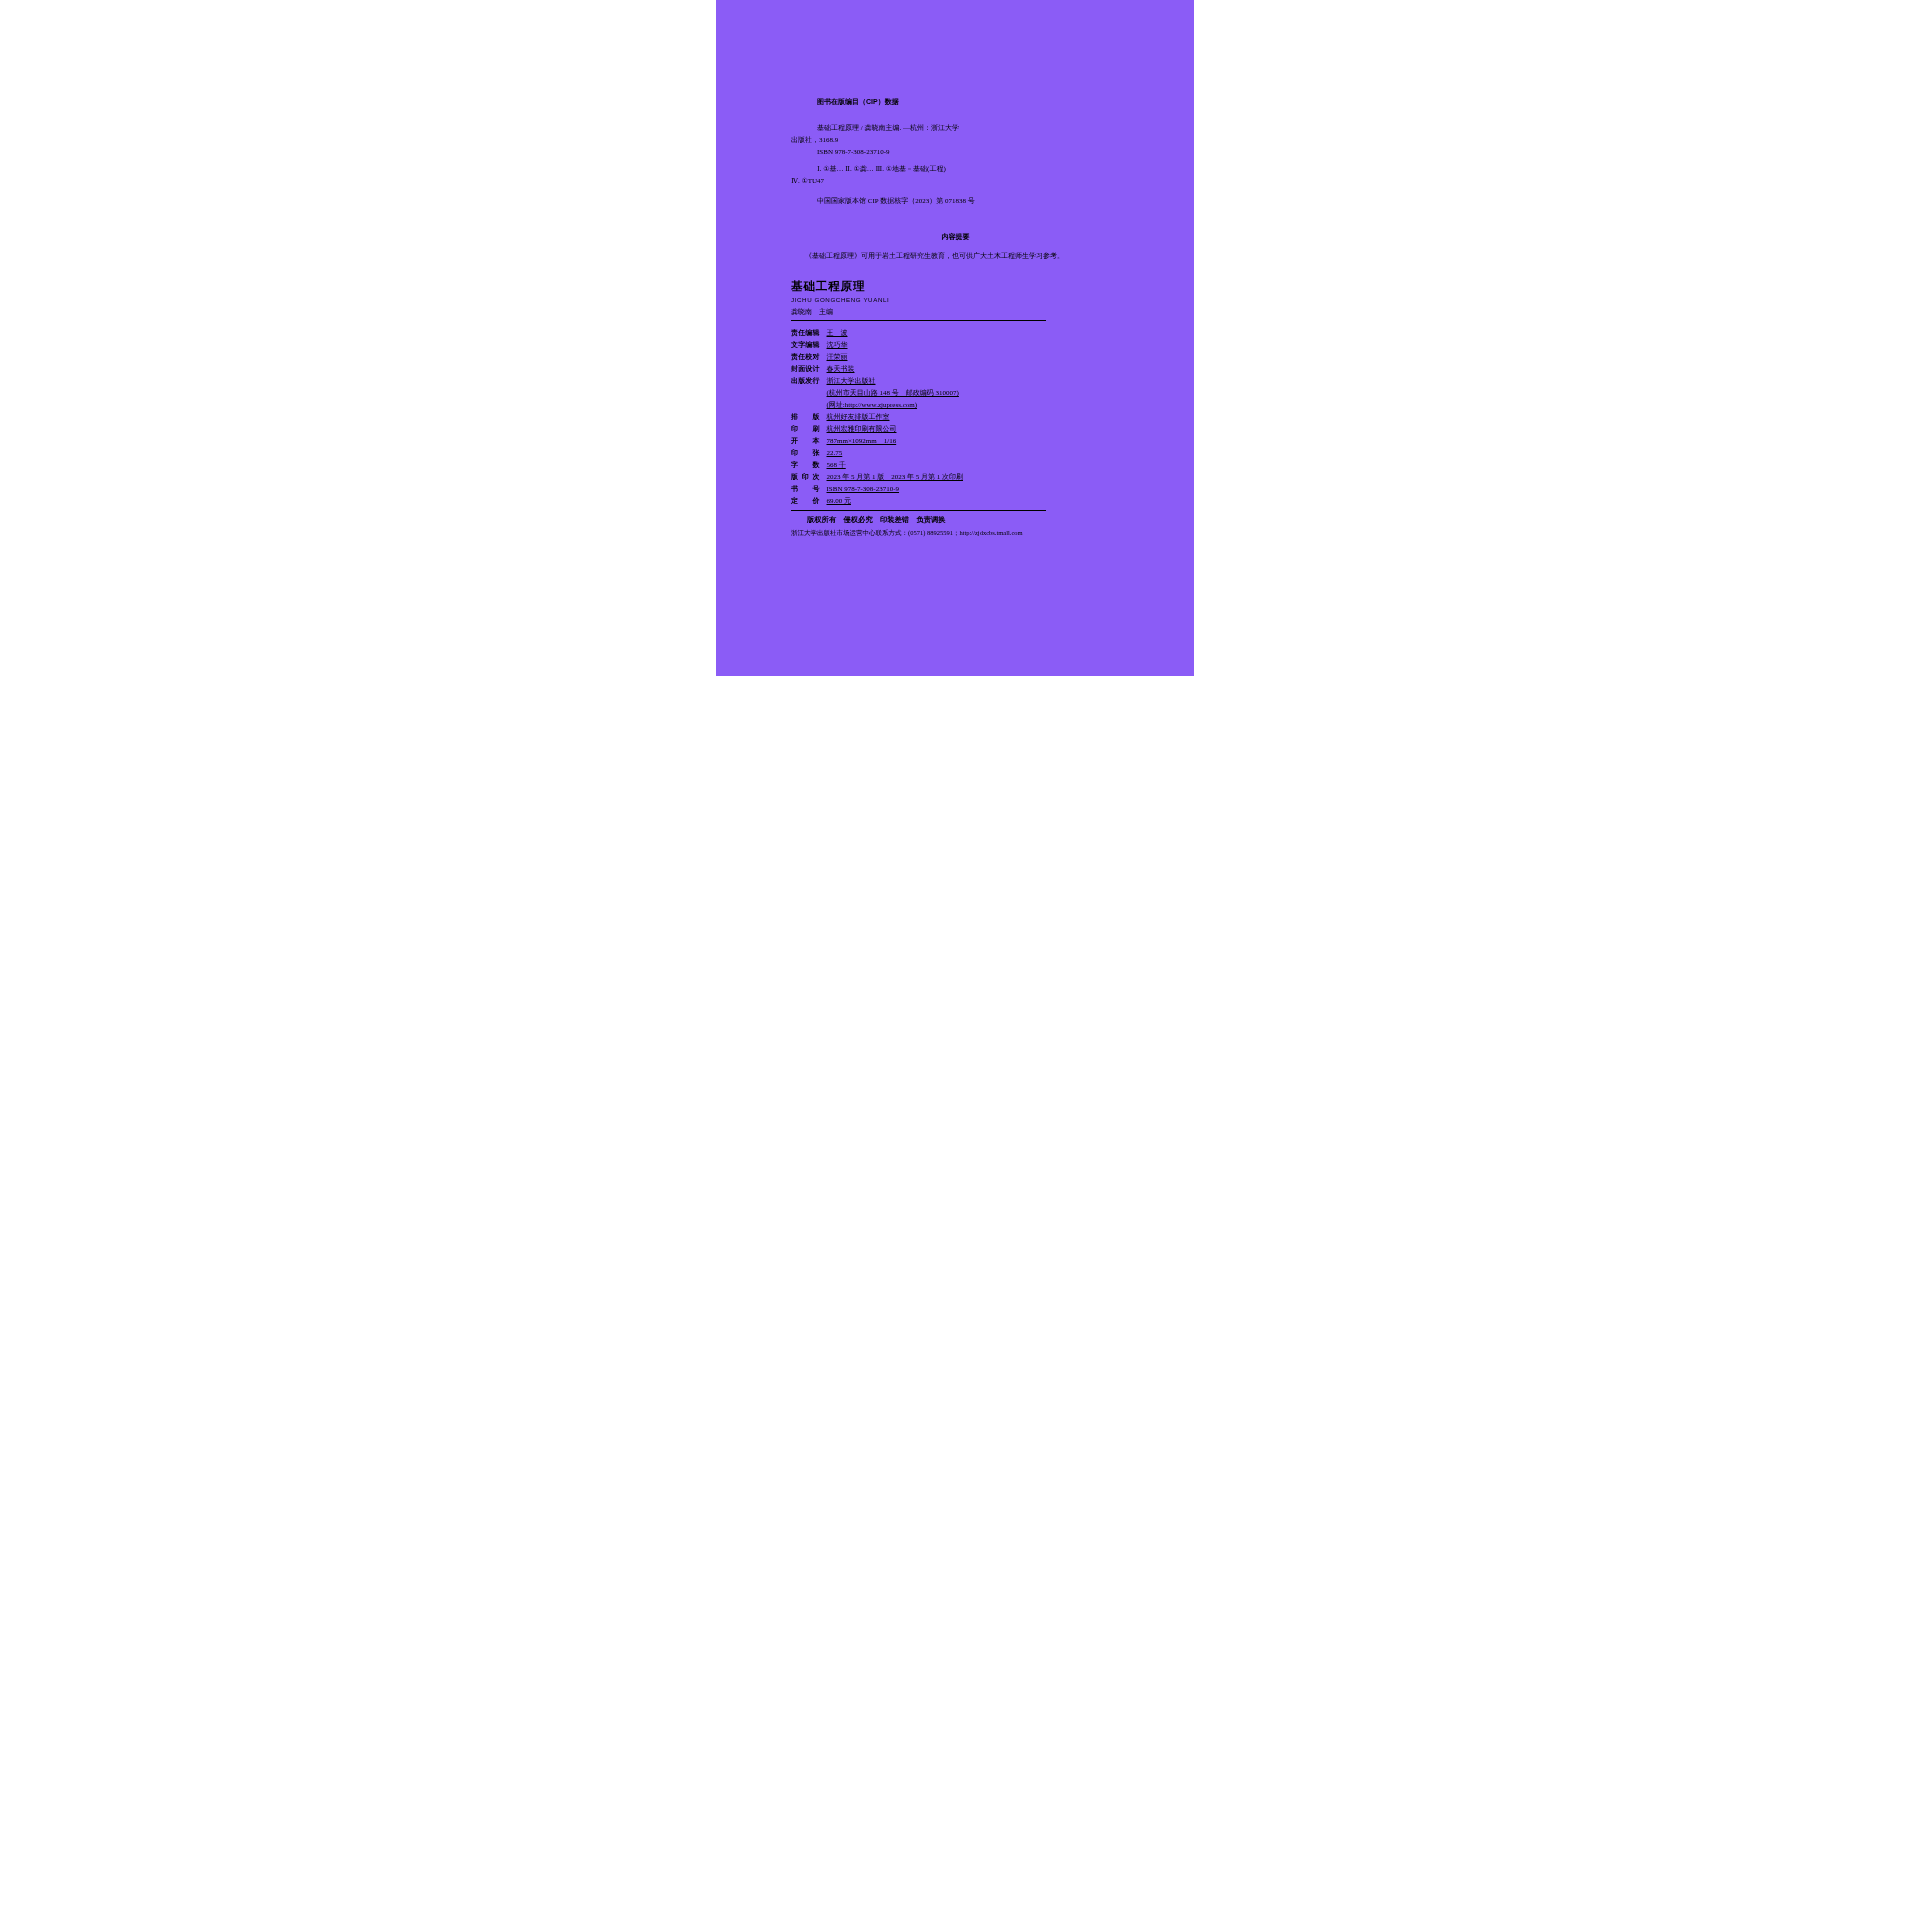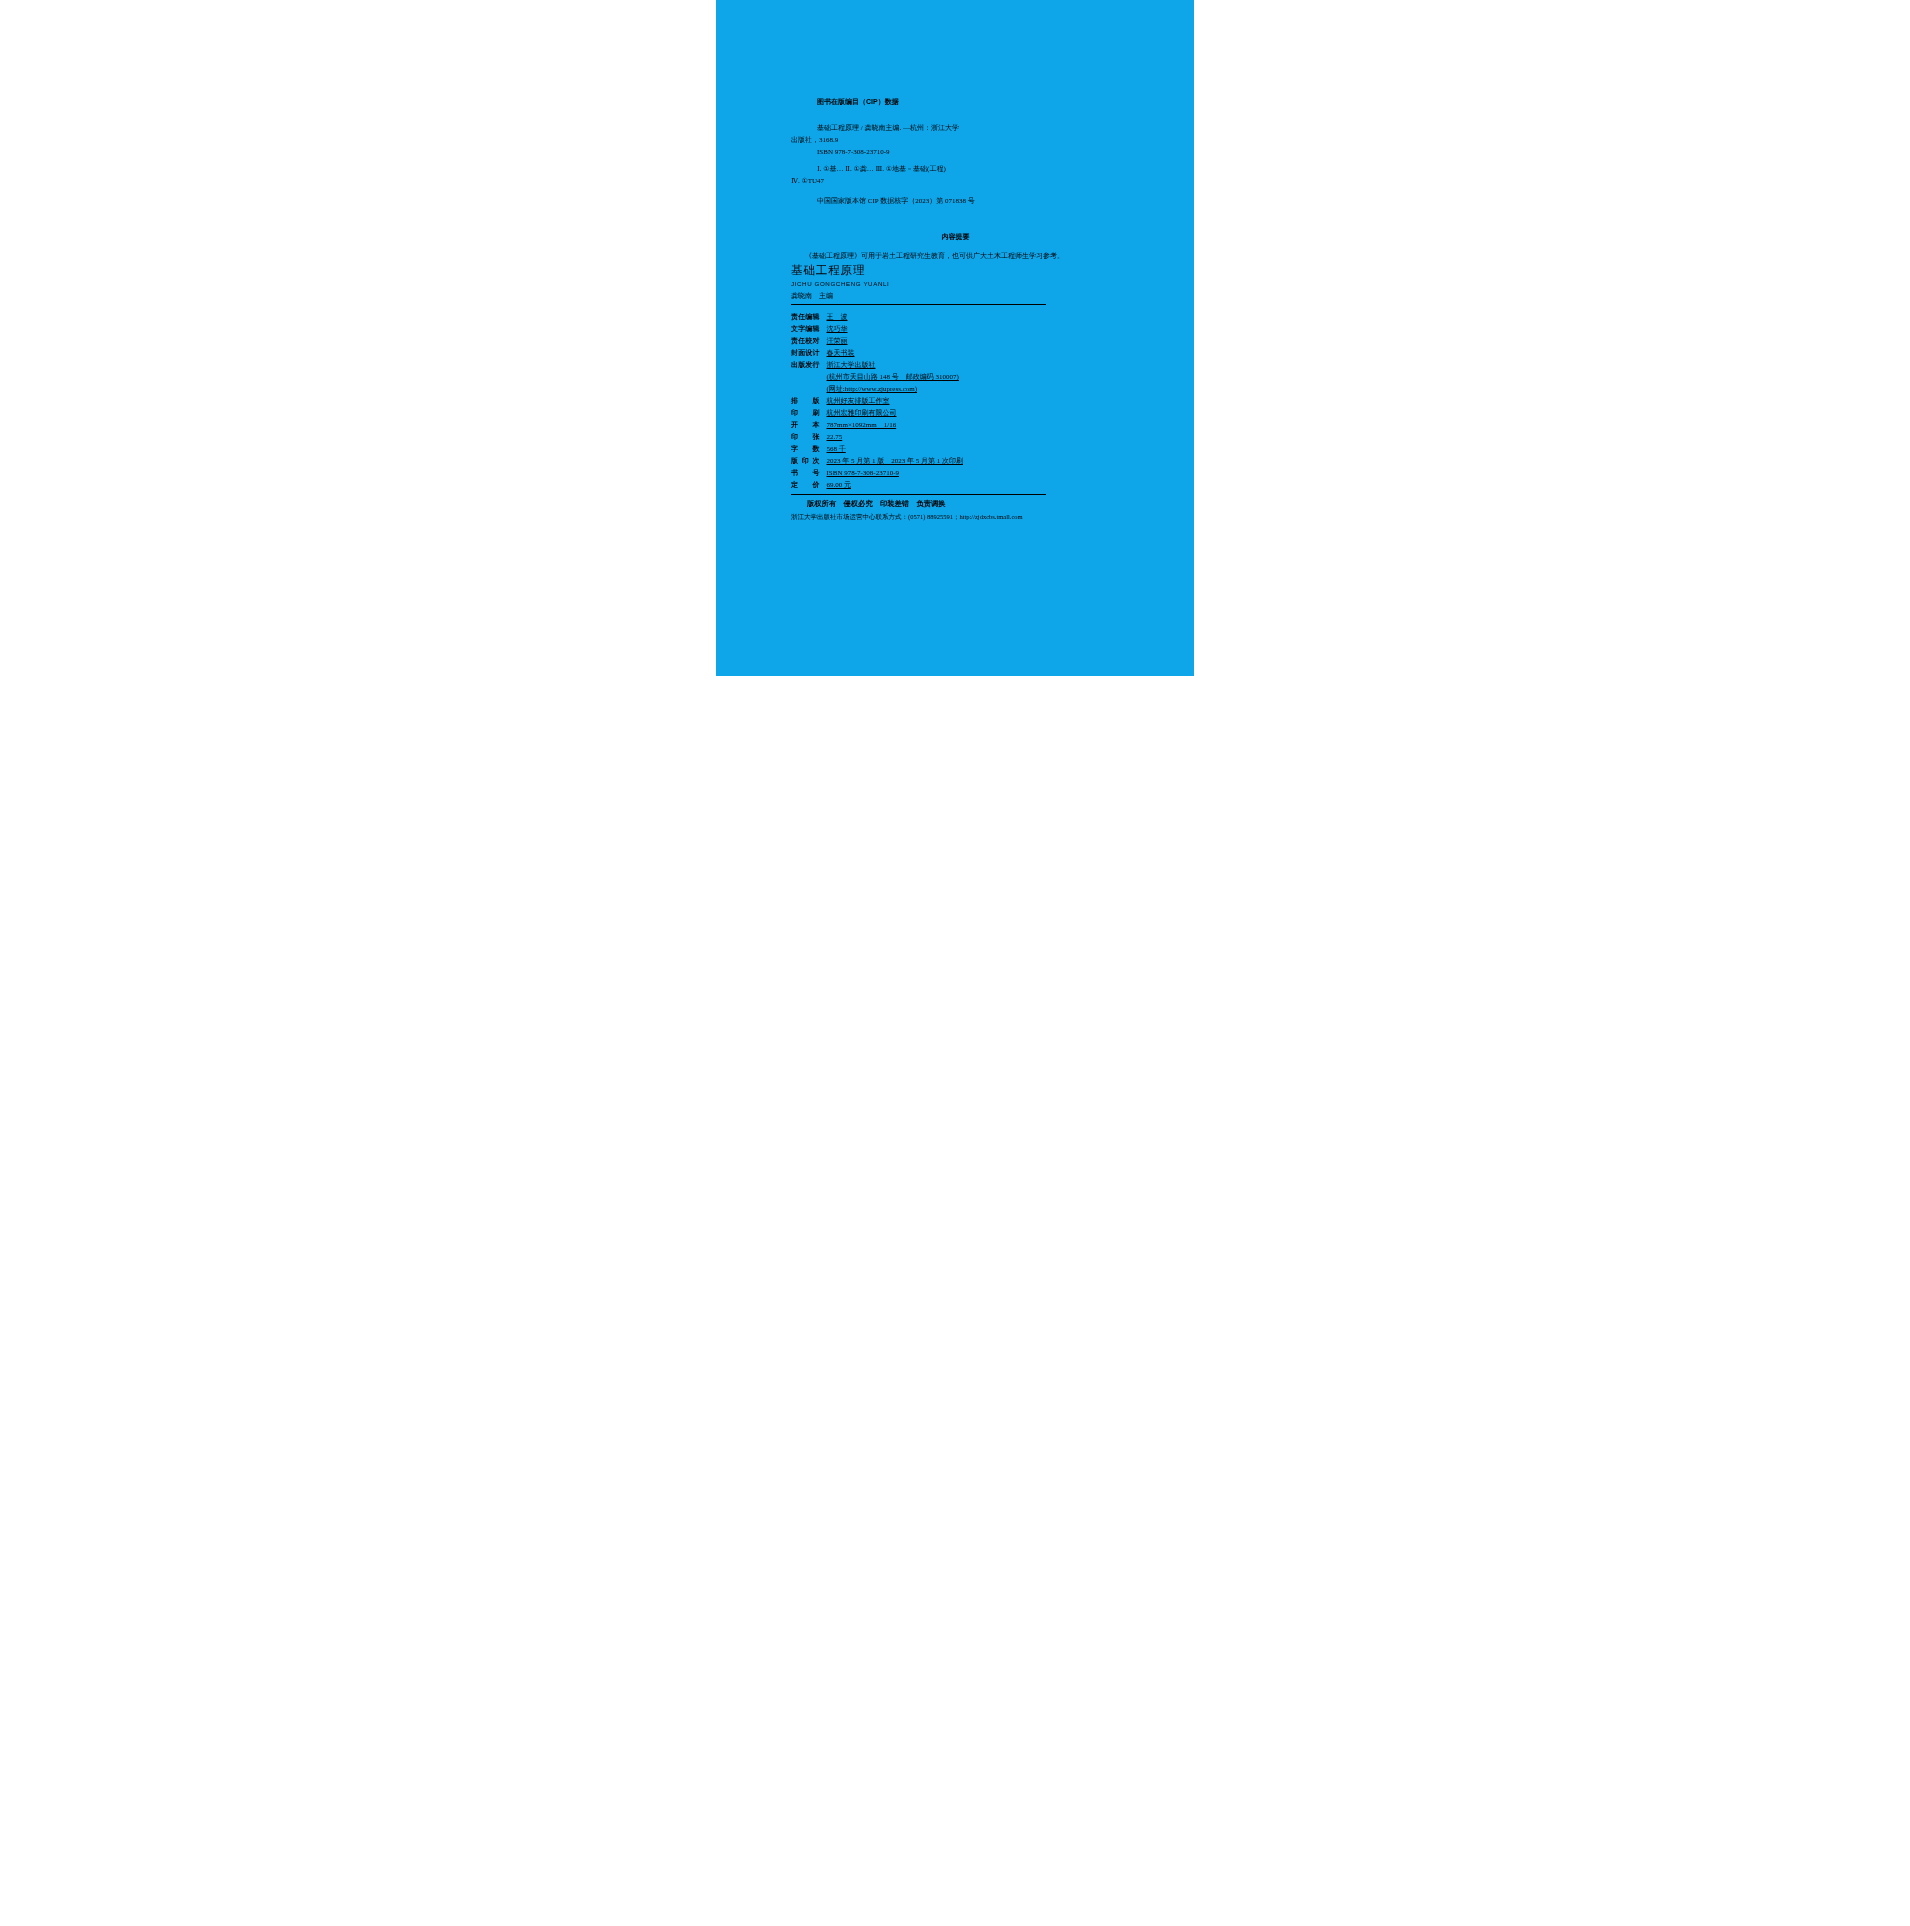--- a/index.html
+++ b/index.html
@@ -5,21 +5,21 @@
   html, body {
     margin: 0;
     padding: 0;
     background: #ffffff;
   }
   .page {
     position: relative;
     width: 478px;
     height: 676px;
     margin: 0 auto;
-    background: #0ea5e9;
+    background: #8b5cf6;
     color: #000000;
     overflow: hidden;
   }
   .content {
     position: absolute;
     left: 75px;
     top: 96px;
     width: 329px;
     font-family: "Liberation Serif", "DejaVu Serif", serif;
     font-size: 7px;
@@ -53,23 +53,23 @@
   }
   .summary-p {
     margin: 1.2px 0 0 0;
     text-align: justify;
     text-indent: 14px;
     line-height: 11.6px;
   }
   .summary-p.second { margin-top: 8px; }
   
   .book-title {
-    margin-top: 0;
+    margin-top: 16px;
     font-family: "Liberation Sans", "DejaVu Sans", sans-serif;
-    font-weight: normal;
+    font-weight: bold;
     font-size: 11.6px;
     letter-spacing: 0.8px;
     line-height: 14px;
   }
   .pinyin {
     margin-top: 2.7px;
     font-family: "Liberation Sans", "DejaVu Sans", sans-serif;
     font-size: 6.2px;
     letter-spacing: 0.6px;
     line-height: 7.7px;

